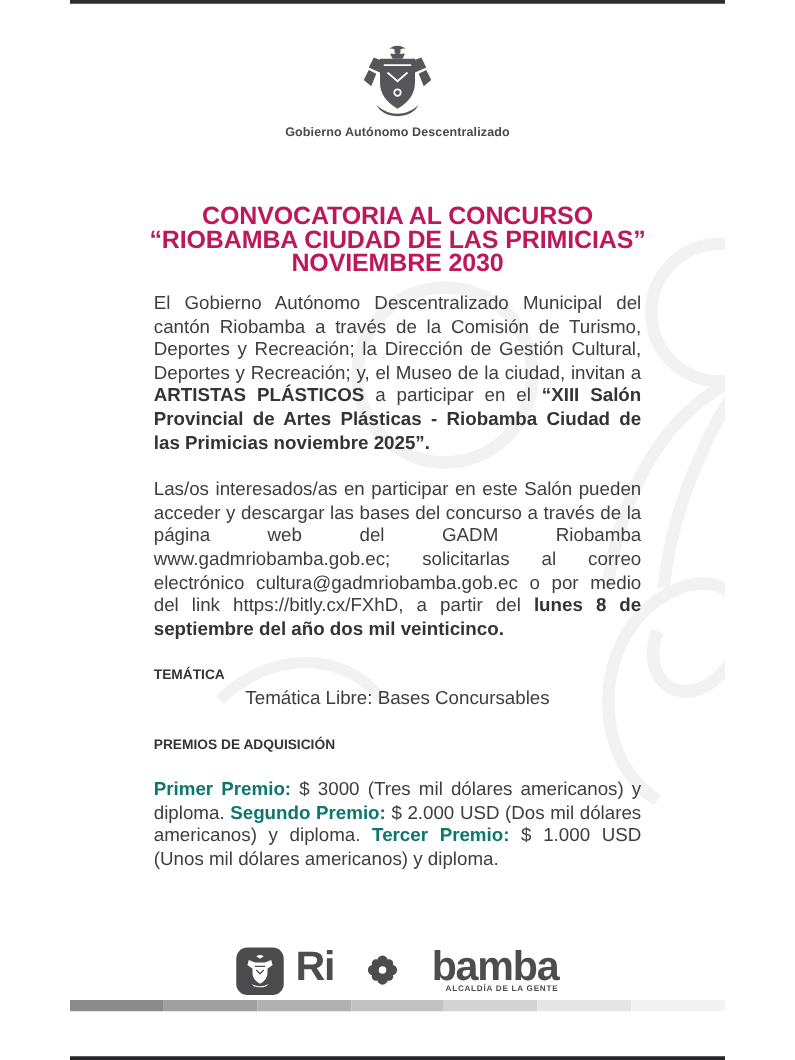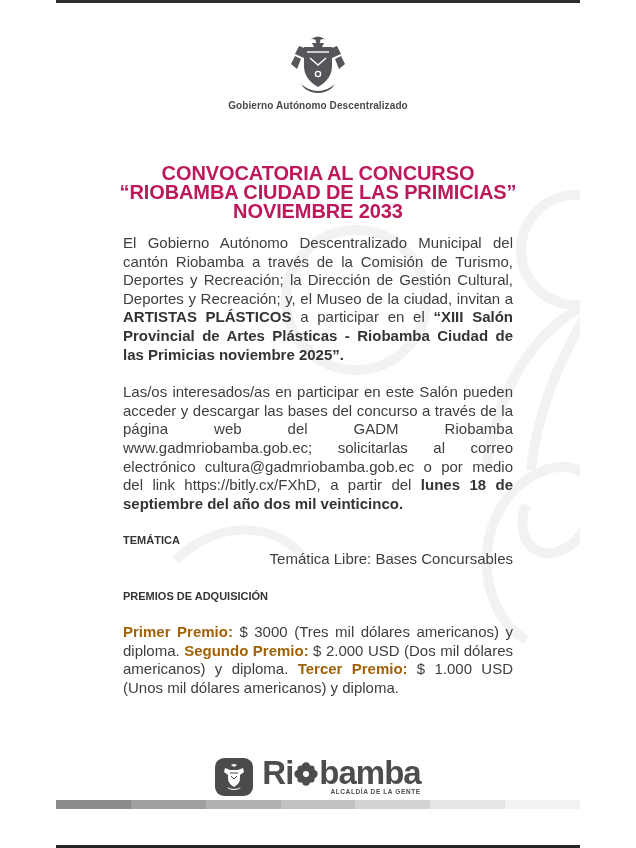--- a/index.html
+++ b/index.html
@@ -45,38 +45,38 @@
     font-size:15px; line-height:18.6px;
     text-align:justify;
   }
   .content .b { font-weight:bold; color:#343436; }
   .para + .para { margin-top:19px; }
   .sec-heading {
     margin-top:18px;
     font-weight:bold; font-size:11px; color:#343436;
     text-align:left;
   }
-  .sec-body { text-align:right; }
+  .sec-body { text-align:center; }
   .prizes { margin-top:18px; }
-  .prize-line .b { font-weight:bold; color:#a16207; }
+  .prize-line .b { font-weight:bold; color:#0f766e; }
   .footer-logo {
     position:absolute; top:756px; left:0; right:0;
     display:flex; justify-content:center; align-items:flex-start;
   }
   .logo-badge {
     width:38px; height:38px; border-radius:9px;
     background:#4b4b4e;
     display:flex; align-items:center; justify-content:center;
     margin-right:9px; margin-top:2px;
   }
   .wordmark-wrap { display:flex; flex-direction:column; align-items:flex-end; }
   .wordmark {
-    display:flex; align-items:flex-start;
+    display:flex; align-items:center;
     font-weight:bold; font-size:33px; line-height:34px;
-    color:#4d4d50; letter-spacing:-1px;
+    color:#4d4d50; letter-spacing:-1px;gap:26px;
   }
   .flower { margin:6px 1px 0 1px; }
   .tagline {
     font-weight:bold; font-size:6.5px; letter-spacing:0.6px;
     color:#4d4d50; margin-top:-2px;
   }
   .gradient-bar {
     position:absolute; top:800px; left:0; right:0; height:9px;
     display:flex;
   }
@@ -118,26 +118,26 @@
         <circle cx="39" cy="40" r="2.6"></circle>
       </g>
     </svg>
     <div class="org-lines">
       <div>Gobierno Autónomo Descentralizado</div>
     </div>
   </div>
 
   <div class="title-block">
     <div>CONVOCATORIA AL CONCURSO</div>
-    <div>“RIOBAMBA CIUDAD DE LAS PRIMICIAS” NOVIEMBRE 2033</div>
+    <div>“RIOBAMBA CIUDAD DE LAS PRIMICIAS” NOVIEMBRE 2030</div>
   </div>
 
   <div class="content">
     <p class="para"><span>El Gobierno Autónomo Descentralizado Municipal del cantón Riobamba a través de la Comisión de Turismo, Deportes y Recreación; la Dirección de Gestión Cultural, Deportes y Recreación; y, el Museo de la ciudad, invitan a </span><span class="b">ARTISTAS PLÁSTICOS</span><span> a participar en el </span><span class="b">“XIII Salón Provincial de Artes Plásticas - Riobamba Ciudad de las Primicias noviembre 2025”.</span></p>
-    <p class="para"><span>Las/os interesados/as en participar en este Salón pueden acceder y descargar las bases del concurso a través de la página web del GADM Riobamba www.gadmriobamba.gob.ec; solicitarlas al correo electrónico cultura@gadmriobamba.gob.ec o por medio del link https://bitly.cx/FXhD, a partir del </span><span class="b">lunes 18 de septiembre del año dos mil veinticinco.</span></p>
+    <p class="para"><span>Las/os interesados/as en participar en este Salón pueden acceder y descargar las bases del concurso a través de la página web del GADM Riobamba www.gadmriobamba.gob.ec; solicitarlas al correo electrónico cultura@gadmriobamba.gob.ec o por medio del link https://bitly.cx/FXhD, a partir del </span><span class="b">lunes 8 de septiembre del año dos mil veinticinco.</span></p>
 
     <div class="sec-heading">TEMÁTICA</div>
     <div class="sec-body">Temática Libre: Bases Concursables</div>
 
     <div class="sec-heading">PREMIOS DE ADQUISICIÓN</div>
 
     <div class="prizes">
       <span class="prize-line"><span class="b">Primer Premio:</span><span> $ 3000 (Tres mil dólares americanos) y diploma.</span> </span><span class="prize-line"><span class="b">Segundo Premio:</span><span> $ 2.000 USD (Dos mil dólares americanos) y diploma.</span> </span><span class="prize-line"><span class="b">Tercer Premio:</span><span> $ 1.000 USD (Unos mil dólares americanos) y diploma.</span></span>
     </div>
   </div>

